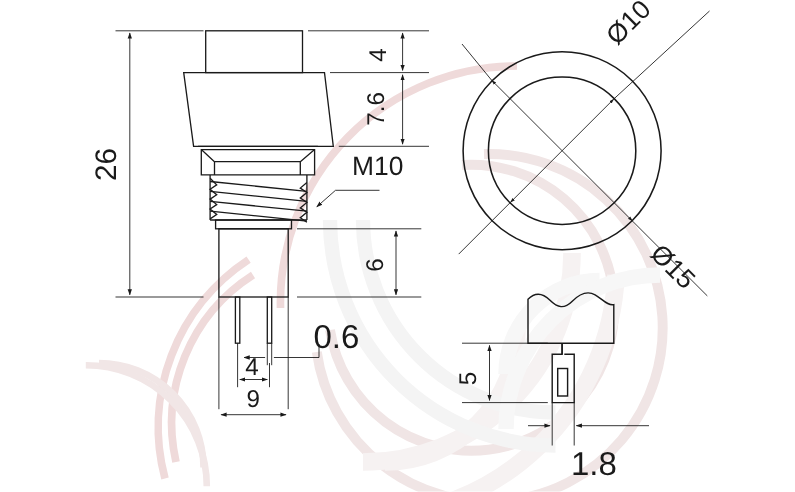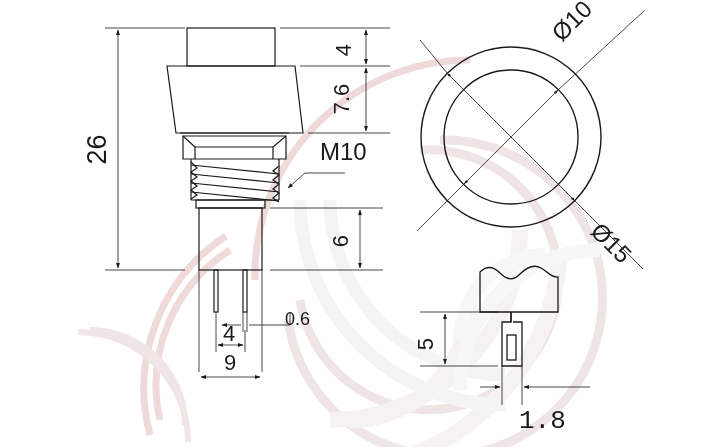--- a/index.html
+++ b/index.html
@@ -217,27 +217,27 @@
   <div class="dim-label rot90" style="left:82px; top:136px; font-size:27px;">26</div>
 
   <div class="dim-label rot90" style="left:338px; top:39px; font-size:22px;">4</div>
 
   <div class="dim-label rot90" style="left:327px; top:88px; font-size:22px;">7.6</div>
 
   <div class="dim-label rot90" style="left:335px; top:230px; font-size:22px;">6</div>
 
   <div class="dim-label" style="left:320px; top:140px; font-size:24px;">M10</div>
 
-  <div class="dim-label" style="left:285px; top:310px; font-size:18px;">0.6</div>
+  <div class="dim-label" style="left:285px; top:292px; font-size:30px;">0.6</div>
 
   <div class="dim-label" style="left:223px; top:323px; font-size:22px;">4</div>
 
   <div class="dim-label" style="left:224px; top:352px; font-size:22px;">9</div>
 
   <div class="dim-label" style="left:556px; top:25px; font-size:24px; transform:rotate(-45deg); transform-origin:0 50%;">Ø10</div>
 
   <div class="dim-label" style="left:595px; top:215px; font-size:24px; transform:rotate(45deg); transform-origin:0 50%;">Ø15</div>
 
   <div class="dim-label rot90" style="left:420px; top:333px; font-size:22px;">5</div>
 
-  <div class="dim-label" style="left:519px; top:408px; font-size:26px;font-family:Liberation Mono, monospace;">1.8</div>
+  <div class="dim-label" style="left:519px; top:408px; font-size:30px;">1.8</div>
 
 </div>
 
 </body></html>

